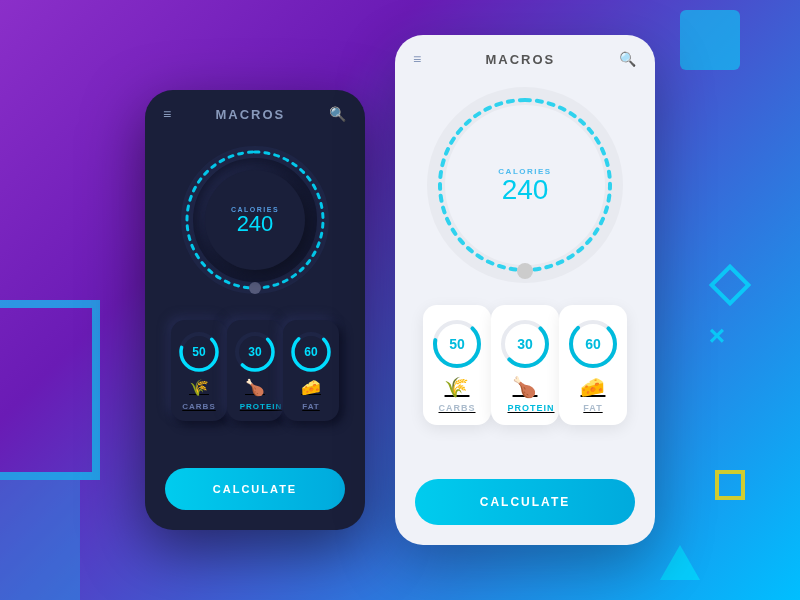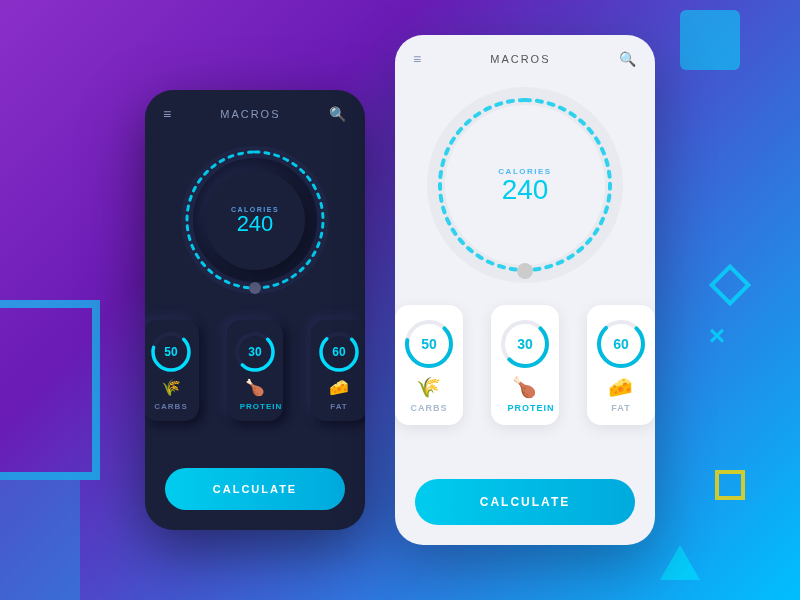--- a/index.html
+++ b/index.html
@@ -116,22 +116,22 @@
 
     .header-icon {
       font-size: 14px;
       cursor: pointer;
     }
 
     .phone-dark .header-icon { color: #8899BB; }
     .phone-light .header-icon { color: #8899BB; }
 
     .phone-title {
-      font-size: 11px;
-      font-weight: 400;
+      font-size: 13px;
+      font-weight: 700;
       letter-spacing: 2px;
     }
     .phone-dark .phone-title { color: #8899BB; }
     .phone-light .phone-title { color: #555; }
 
     
     .ring-container {
       position: relative;
       display: flex;
       align-items: center;
@@ -177,23 +177,24 @@
     }
     .phone-dark .calories-value { color: #00DDFF; }
     .phone-light .calories-value { color: #00CCEE; }
 
     .phone-dark .ring-container .calories-label { font-size: 7px; }
     .phone-dark .ring-container .calories-value { font-size: 22px; }
 
     
     .macros-row {
       display: flex;
-      gap: 28px;
+      gap: 0;
       margin-top: 20px;
       padding: 0 12px;
+      text-decoration: underline;
     }
 
     .macro-card {
       display: flex;
       flex-direction: column;
       align-items: center;
       gap: 6px;
       cursor: pointer;
     }
 

